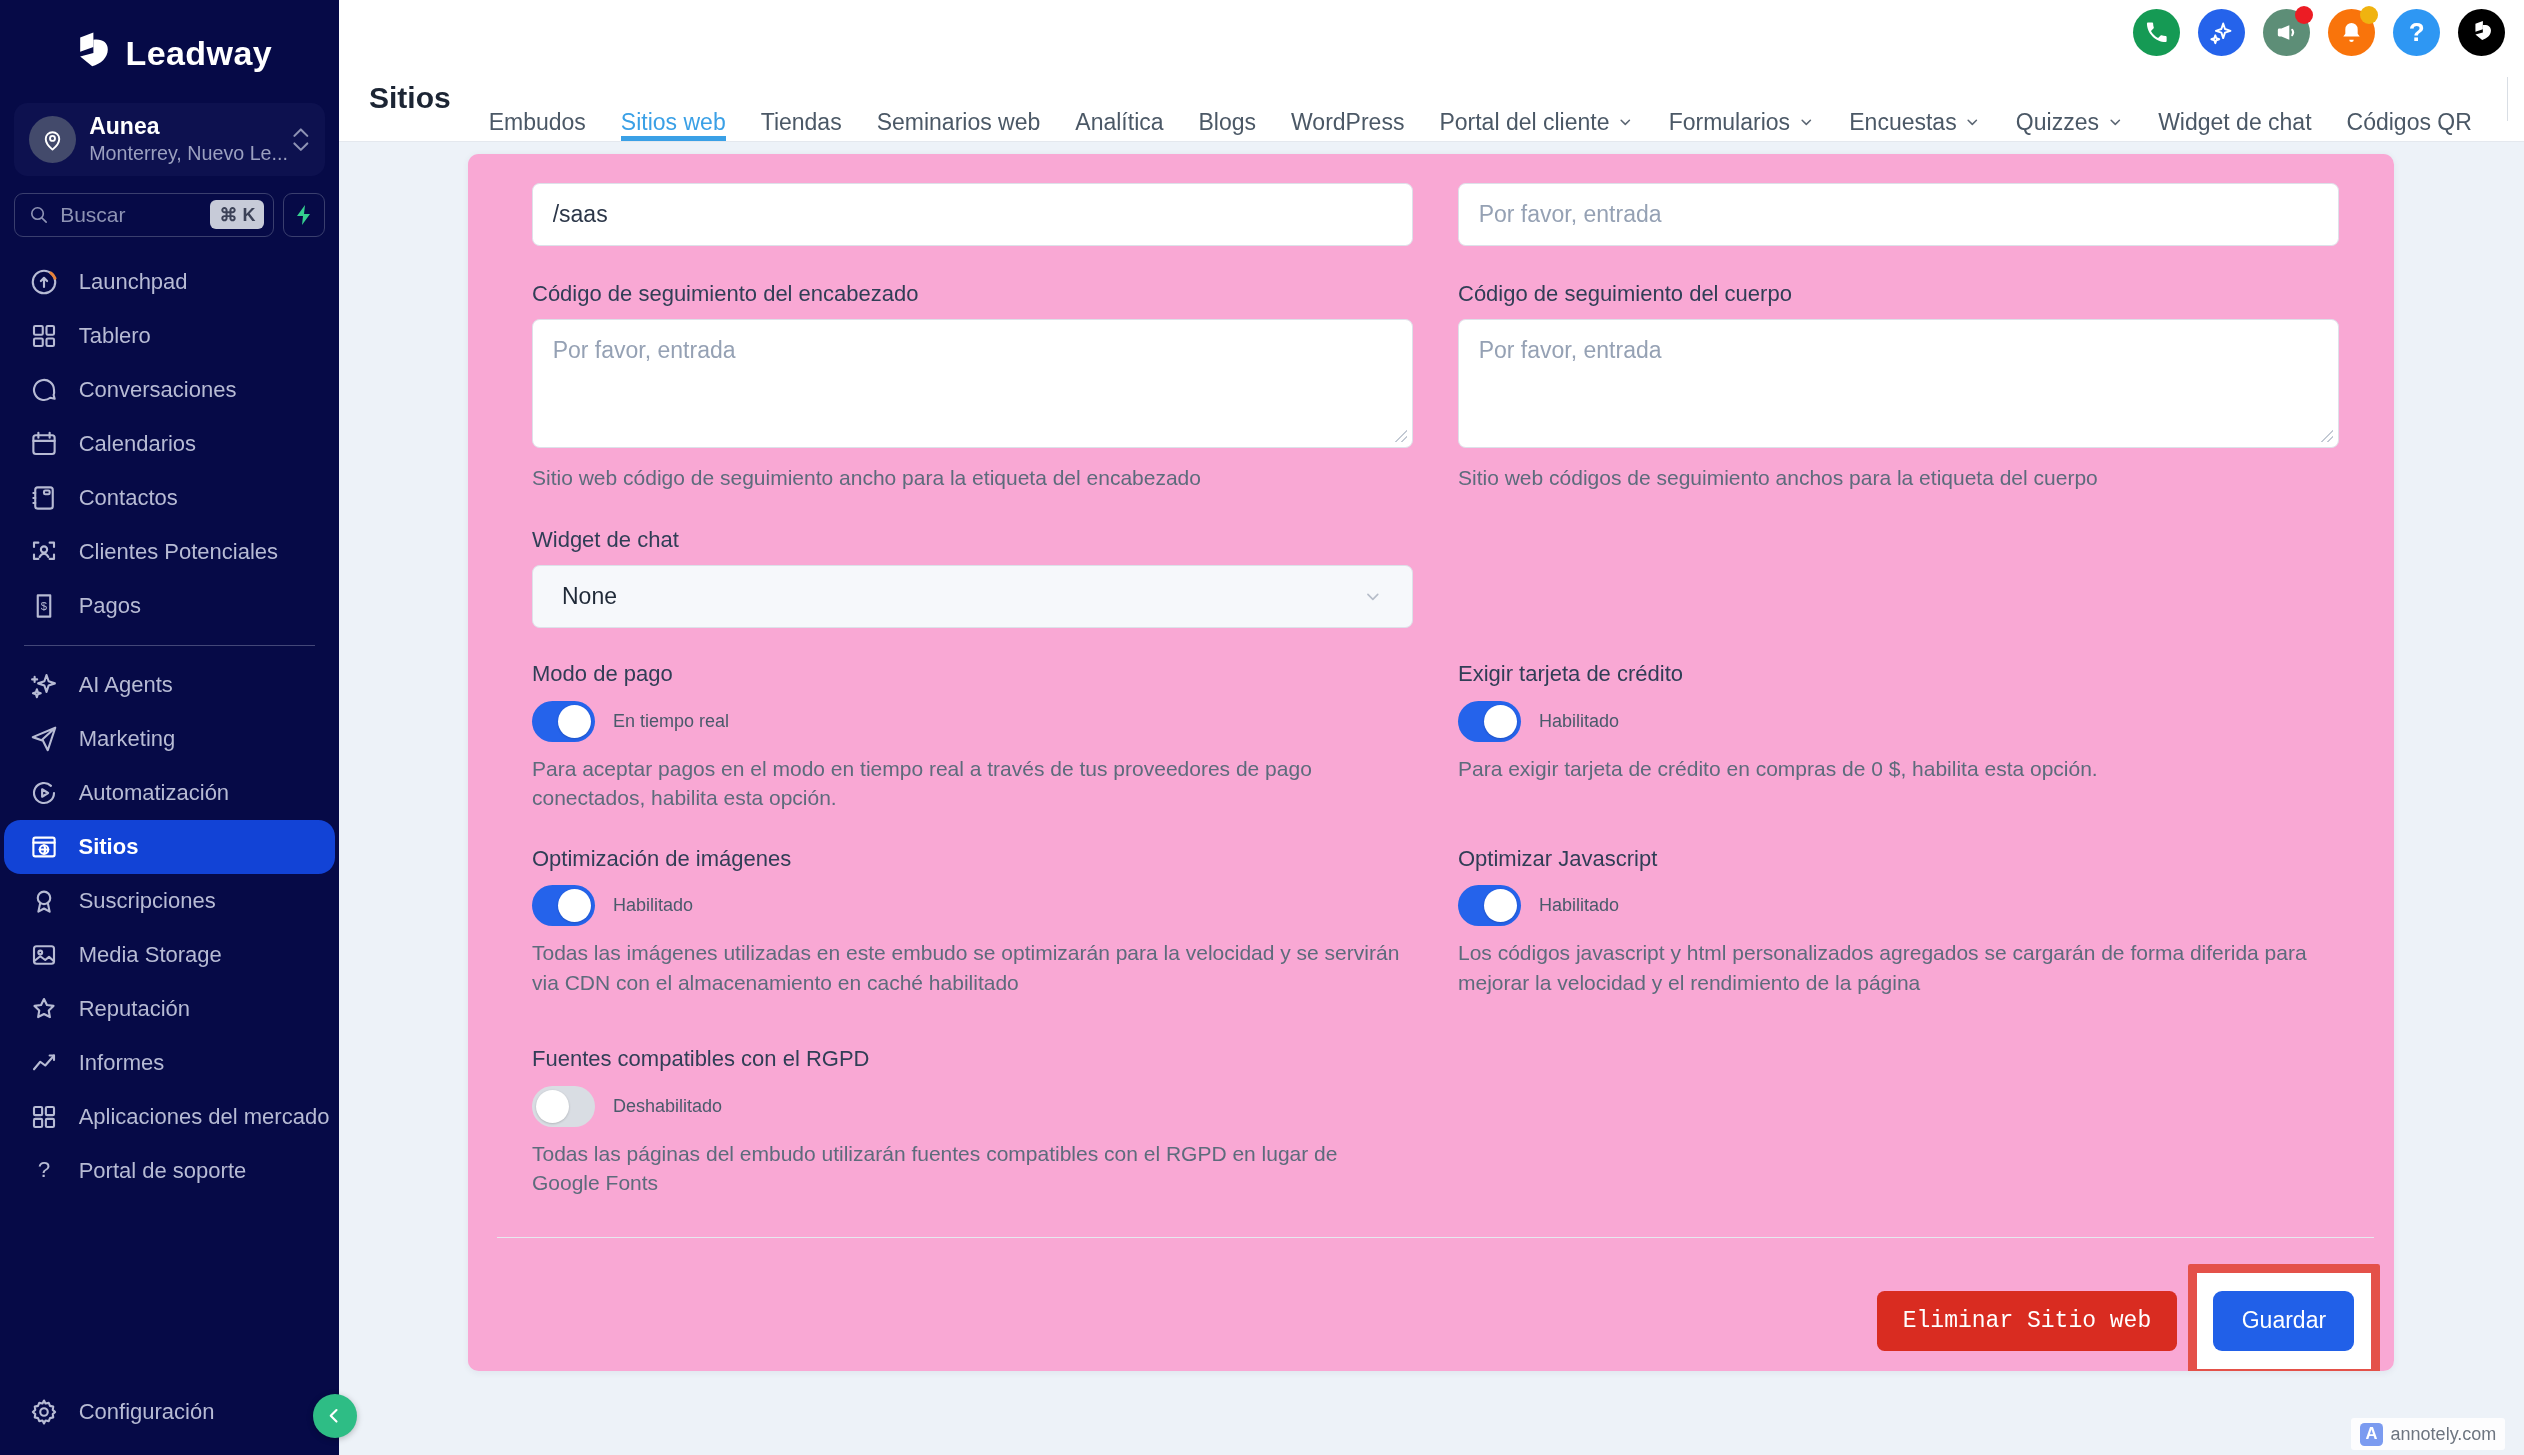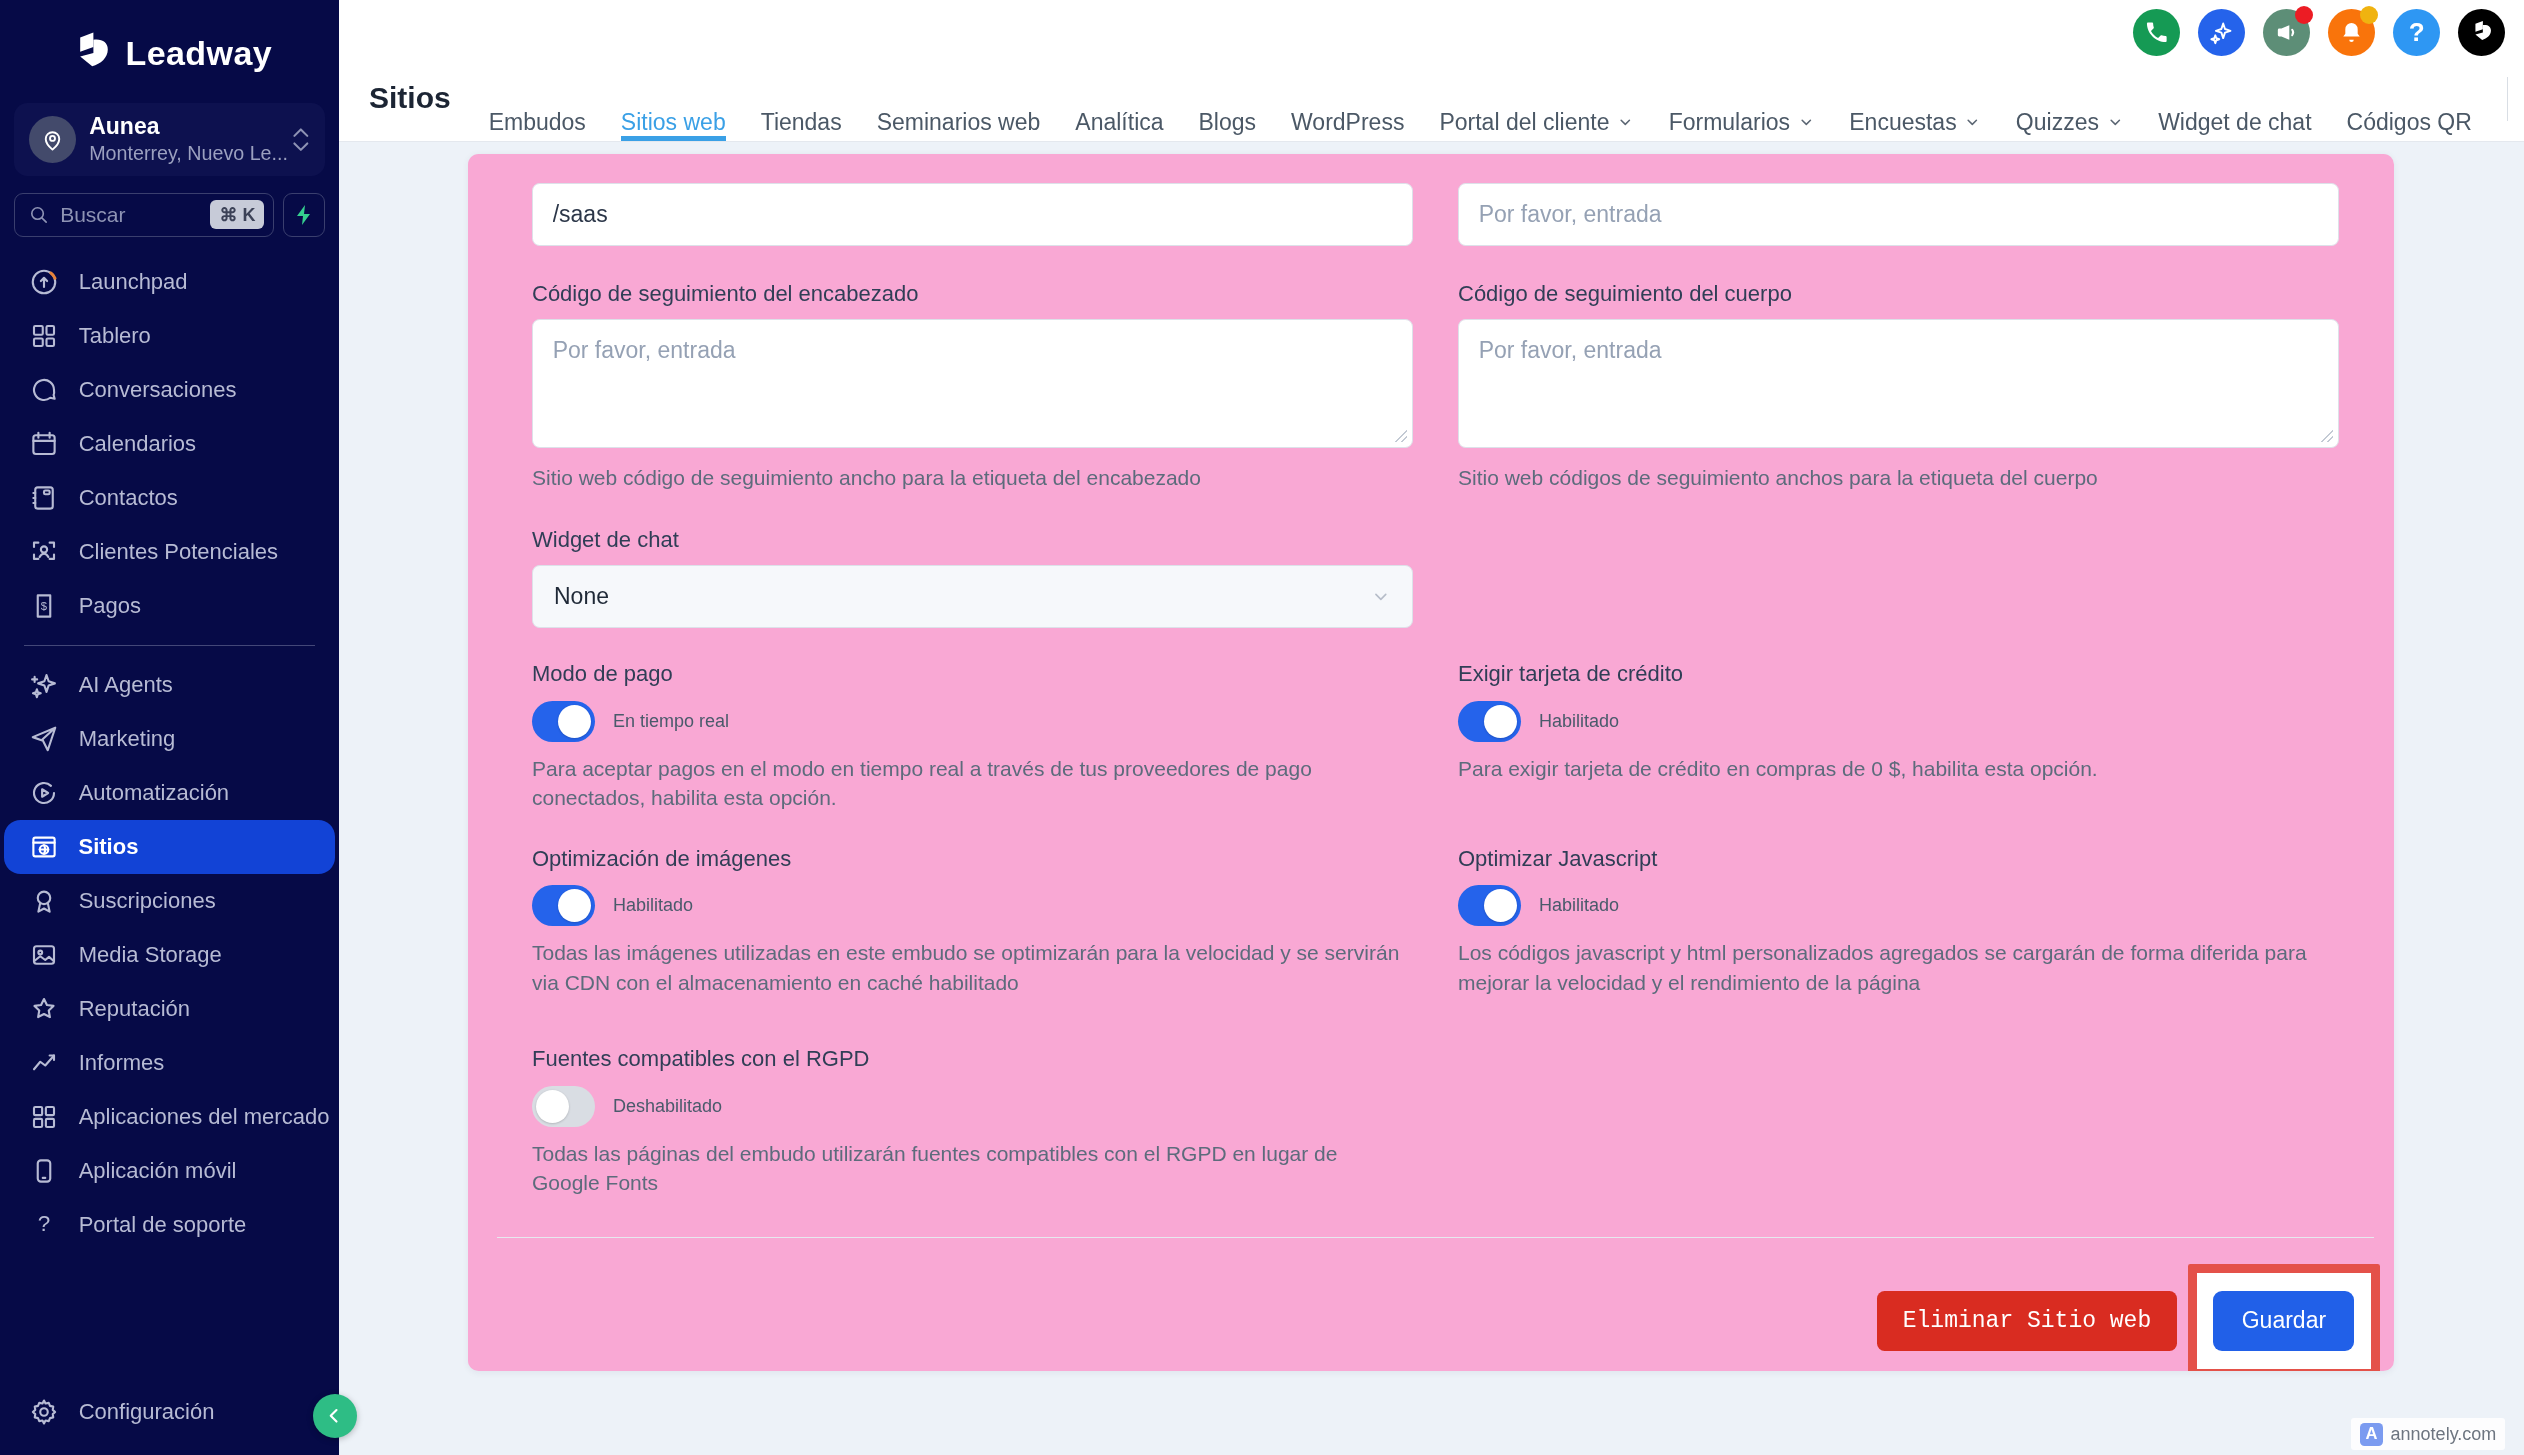--- a/index.html
+++ b/index.html
@@ -68,21 +68,21 @@
   .content{flex:1;position:relative;}
   .card{margin:12px 131px 0 129px;height:1217px;background:#f9a8d4;border-radius:10.6px;box-shadow:0 1.5px 7.6px rgba(25,39,70,.06);padding:29px 55px 0 64px;overflow:hidden;}
   .grid2{display:grid;grid-template-columns:1fr 1fr;column-gap:45px;}
   .tinput{width:100%;height:63px;border:1.5px solid var(--border);border-radius:7.6px;font-size:23px;color:#2b3648;padding:0 19.7px;font-family:"Liberation Sans",sans-serif;outline:none;background:#fff;}
   .tinput::placeholder,.tarea::placeholder{color:#95a1b4;}
   .flabel{font-size:22px;font-weight:500;color:var(--label);margin:35px 0 12px 0;}
   .ta-wrap{position:relative;}
   .tarea{width:100%;height:129px;border:1.5px solid var(--border);border-radius:7.6px;font-size:23px;color:#2b3648;padding:16.6px 19.7px;font-family:"Liberation Sans",sans-serif;outline:none;resize:none;background:#fff;}
   .ta-wrap::after{content:"";position:absolute;right:6px;bottom:9px;width:13.6px;height:13.6px;background:repeating-linear-gradient(-45deg,transparent 0 3px,#c3cad4 3px 4.5px);clip-path:polygon(100% 0,100% 100%,0 100%);}
   .fhelp{font-size:21px;color:var(--helper);line-height:1.4;margin-top:12px;max-width:877px;}
-  .select{height:63px;background:#f6f8fb;border:1.5px solid var(--border);border-radius:7.6px;display:flex;align-items:center;padding:0 21px;font-size:23px;color:#1f2937;cursor:pointer;}
+  .select{height:63px;background:#f6f8fb;border:1.5px solid var(--border);border-radius:7.6px;display:flex;align-items:center;padding:0 29px;font-size:23px;color:#1f2937;cursor:pointer;}
   .select svg{margin-left:auto;width:19.7px;height:19.7px;}
   .toggle-row{display:flex;align-items:center;gap:18px;margin-top:13.6px;}
   .switch{width:63px;height:41px;border-radius:20.4px;position:relative;flex:none;cursor:pointer;}
   .switch.on{background:var(--toggle-on);}
   .switch.off{background:#d9dde3;}
   .knob{position:absolute;top:3.8px;width:33px;height:33px;border-radius:50%;background:#fff;box-shadow:0 0.8px 2.3px rgba(0,0,0,.2);}
   .switch.on .knob{right:3.8px;}
   .switch.off .knob{left:3.8px;}
   .tstate{font-size:18px;color:#4a5a6b;}
   .section-gap{margin-top:33px;}
@@ -271,27 +271,20 @@
       <li class="si">
         <svg viewBox="0 0 24 24">
           <rect x="4" y="4" width="6.5" height="6.5" rx="1" class="ic"></rect>
             <rect x="13.5" y="4" width="6.5" height="6.5" rx="1" class="ic"></rect>
           <rect x="4" y="13.5" width="6.5" height="6.5" rx="1" class="ic"></rect>
             <rect x="13.5" y="13.5" width="6.5" height="6.5" rx="1" class="ic"></rect>
         </svg>
         <span>Aplicaciones del mercado</span>
       </li>
       <li class="si">
-        <svg viewBox="0 0 24 24">
-          <rect x="7" y="3.5" width="10" height="17" rx="2.5" class="ic"></rect>
-          <line x1="11" y1="17.5" x2="13" y2="17.5" class="ic"></line>
-        </svg>
-        <span>Aplicación móvil</span>
-      </li>
-      <li class="si">
         <svg viewBox="0 0 24 24" style="font-size:29px">
           <text x="12" y="17" font-size="18" text-anchor="middle" fill="currentColor" stroke="none" font-family="Liberation Sans, sans-serif">?</text>
         </svg>
         <span>Portal de soporte</span>
       </li>
     </ul>
 
     <div class="sidebar-bottom">
       <div class="si">
         <svg viewBox="0 0 24 24">

